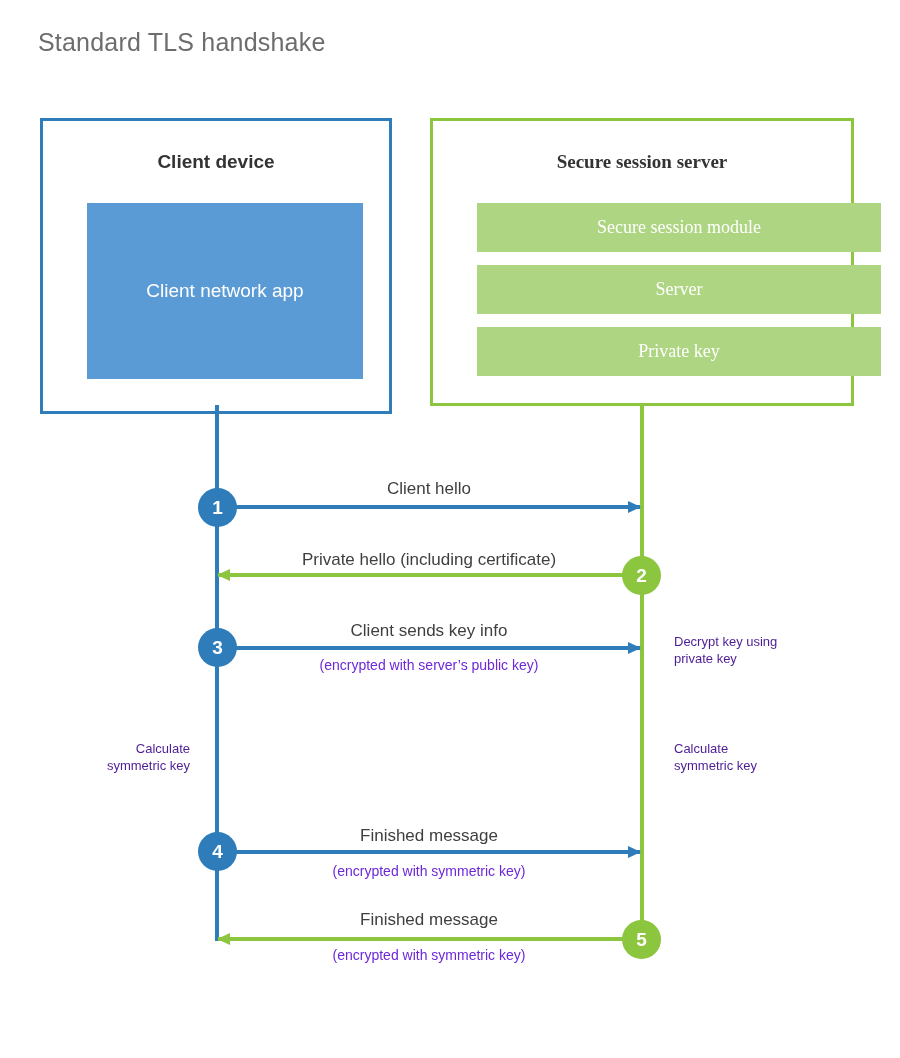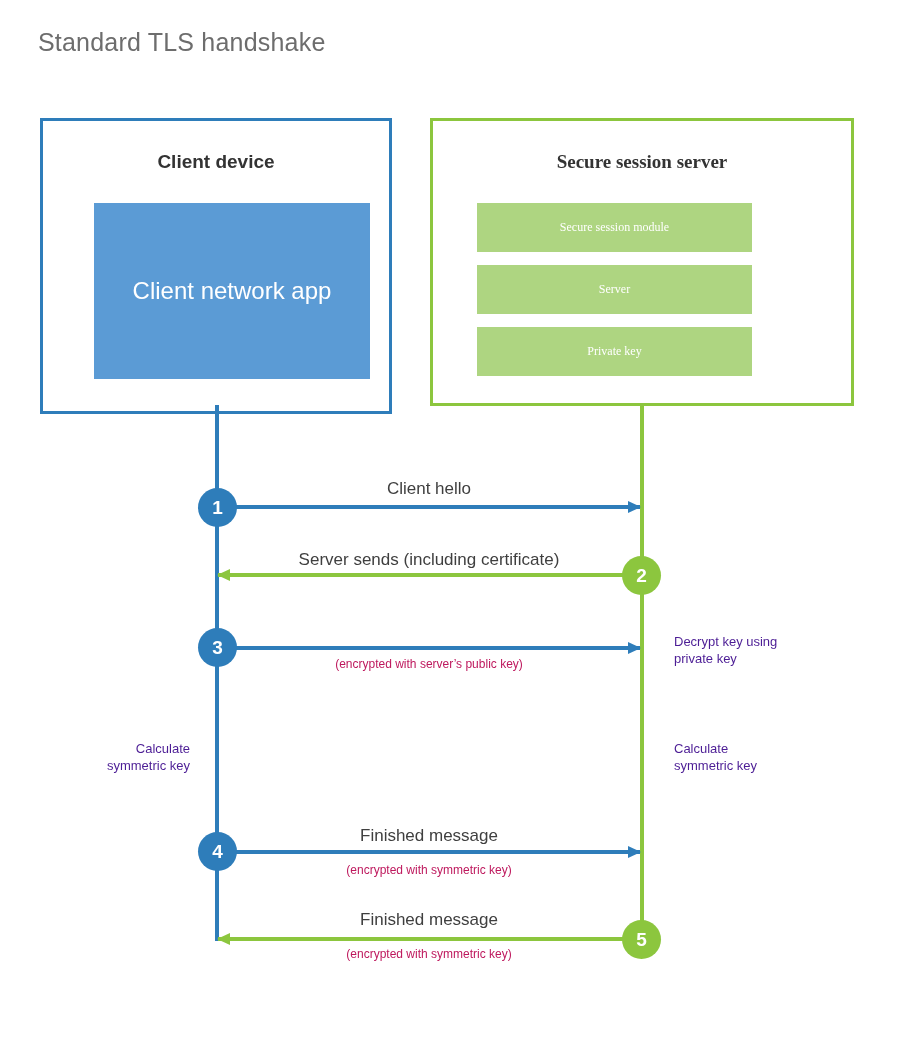--- a/index.html
+++ b/index.html
@@ -39,41 +39,41 @@
     left: 0; right: 0;
     top: 30px;
     text-align: center;
     font-size: 19px;
     font-weight: bold;
     color: #333333;
   }
 
   .client-app-block {
     position: absolute;
-    left: 51px; top: 82px;
+    left: 44px; top: 82px;
     width: 276px; height: 176px;
     background: #5b9bd5;
     color: #ffffff;
-    font-size: 24px;
+    font-size: 19px;
     display: flex;
     align-items: center;
     justify-content: center;
     text-align: center;
     line-height: 1.35;
     padding: 0 10px;
   }
 
   .server-bar {
     position: absolute;
     left: 44px;
-    width: 275px;
+    width: 404px;
     height: 49px;
     background: #aed581;
     color: #ffffff;
-    font-size: 12px;
+    font-size: 18px;
     display: flex;
     align-items: center;
     justify-content: center;
     text-align: left;
   }
   .server-bar.b0 { top: 82px; }
   .server-bar.b1 { top: 144px; }
   .server-bar.b2 { top: 206px; }
 
   
@@ -124,22 +124,22 @@
   .msg-label {
     position: absolute;
     text-align: center;
     font-size: 17px;
     color: #3f3f3f;
     white-space: nowrap;
   }
   .msg-sub {
     position: absolute;
     text-align: center;
-    font-size: 12px;
-    color: #be185d;
+    font-size: 14px;
+    color: #6d28d9;
     white-space: nowrap;
   }
 
   .side-note {
     position: absolute;
     font-size: 13px;
     line-height: 1.32;
     color: #4c1d95;
   }
   .side-note.right { text-align: left; }
@@ -167,27 +167,28 @@
   <div class="lifeline client-line"></div>
   <div class="lifeline server-line"></div>
 
   <div class="msg-label" style="left:218px; top:479px; width:422px;">Client hello</div>
   <div class="msg-arrow blue ltr" style="left:218px; top:497px; width:422px;">
     <div class="shaft"></div>
     <div class="head"></div>
   </div>
   <div class="step-circle blue" style="left:198px; top:488px;">1</div>
 
-  <div class="msg-label" style="left:218px; top:550px; width:422px;">Server sends (including certificate)</div>
+  <div class="msg-label" style="left:218px; top:550px; width:422px;">Private hello (including certificate)</div>
   <div class="msg-arrow green rtl" style="left:218px; top:565px; width:422px;">
     <div class="shaft"></div>
     <div class="head"></div>
   </div>
   <div class="step-circle green" style="left:622px; top:556px;">2</div>
 
+  <div class="msg-label" style="left:218px; top:621px; width:422px;">Client sends key info</div>
   <div class="msg-arrow blue ltr" style="left:218px; top:638px; width:422px;">
     <div class="shaft"></div>
     <div class="head"></div>
   </div>
   <div class="msg-sub" style="left:218px; top:657px; width:422px;">(encrypted with server’s public key)</div>
   <div class="step-circle blue" style="left:198px; top:628px;">3</div>
 
   <div class="side-note right" style="left:674px; top:633px; width:180px;">
     <div>Decrypt key using</div>
     <div>private key</div>

